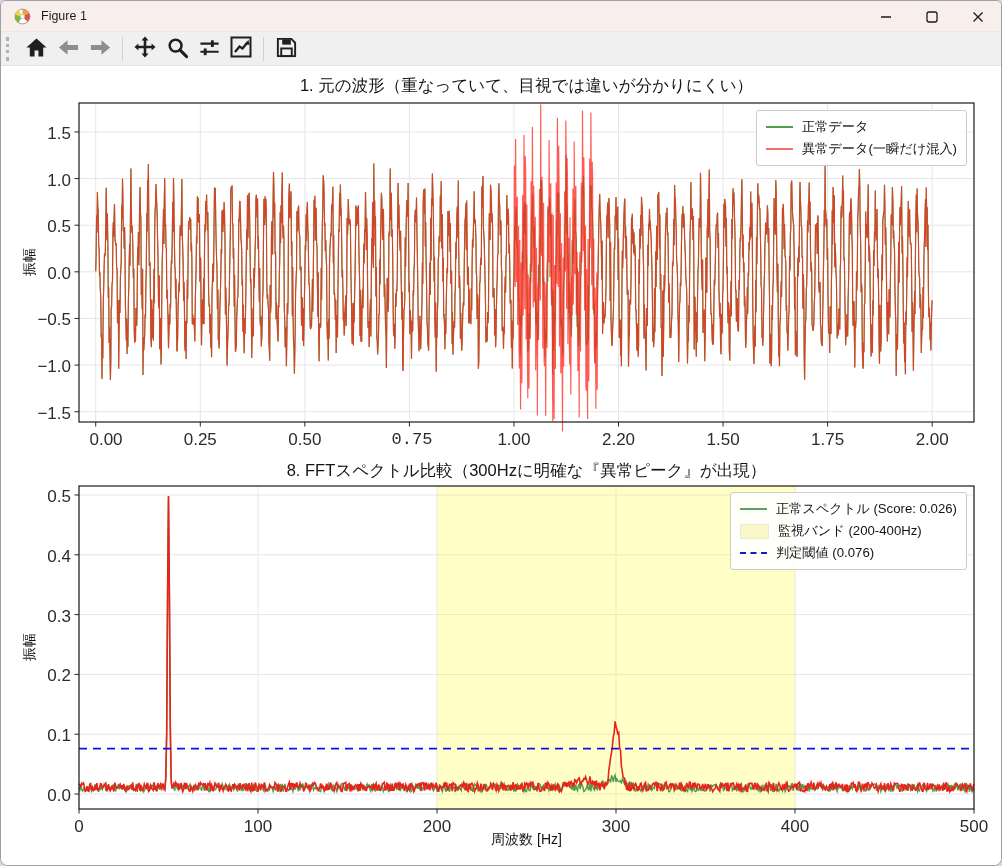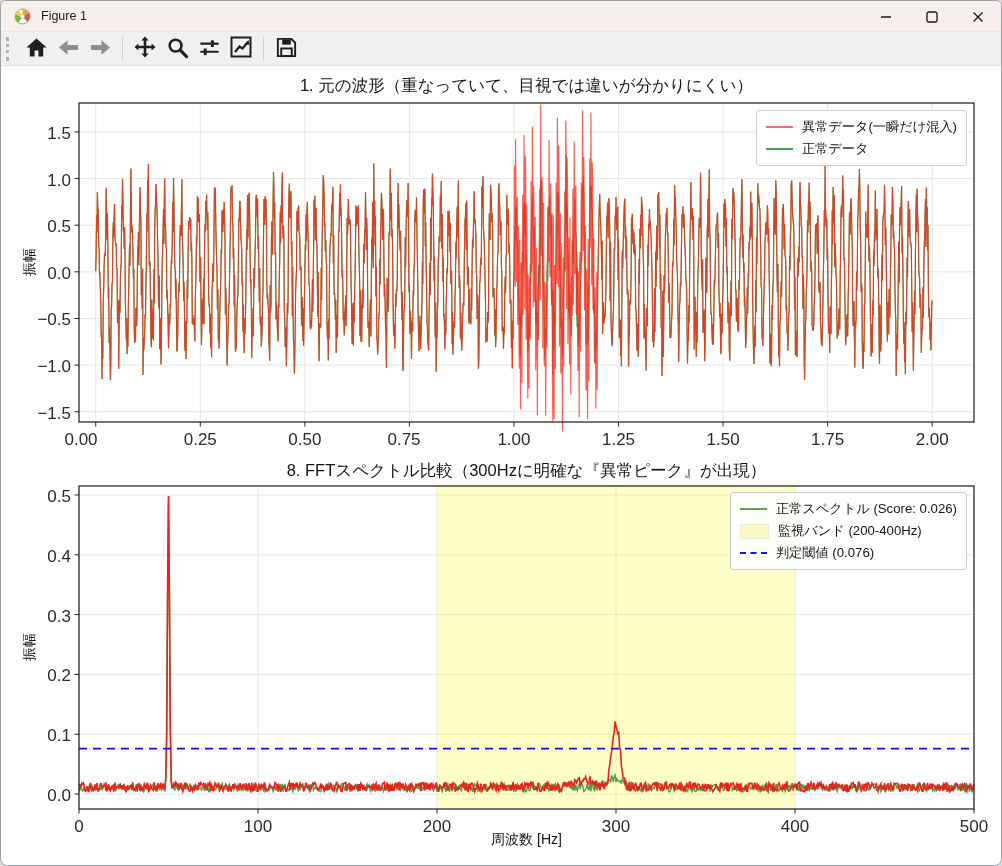--- a/index.html
+++ b/index.html
@@ -160,26 +160,26 @@
         <line x1="-4.5" y1="75.55263157894737" x2="0" y2="75.55263157894737" stroke="#262626" stroke-width="1"></line>
         <line x1="-4.5" y1="122.19005847953217" x2="0" y2="122.19005847953217" stroke="#262626" stroke-width="1"></line>
         <line x1="-4.5" y1="168.82748538011697" x2="0" y2="168.82748538011697" stroke="#262626" stroke-width="1"></line>
         <line x1="-4.5" y1="215.46491228070175" x2="0" y2="215.46491228070175" stroke="#262626" stroke-width="1"></line>
         <line x1="-4.5" y1="262.10233918128654" x2="0" y2="262.10233918128654" stroke="#262626" stroke-width="1"></line>
         <line x1="-4.5" y1="308.7397660818714" x2="0" y2="308.7397660818714" stroke="#262626" stroke-width="1"></line>
         <rect x="0" y="0" width="895" height="319" fill="none" stroke="#1a1a1a" stroke-width="1.2"></rect>
       </svg>
     <div class="legend" id="legend1">
         <div class="legend-row">
+          <div class="sw-line" style="background: rgb(75, 160, 75);"></div>
+          <span class="legend-label">正常データ</span>
+        </div>
+        <div class="legend-row">
           <div class="sw-line" style="background: rgb(242, 109, 109);"></div>
           <span class="legend-label">異常データ(一瞬だけ混入)</span>
-        </div>
-        <div class="legend-row">
-          <div class="sw-line" style="background: rgb(75, 160, 75);"></div>
-          <span class="legend-label">正常データ</span>
         </div>
       </div>
 
     <div class="plot-title t2">8. FFTスペクトル比較（300Hzに明確な『異常ピーク』が出現）</div>
     <div class="ylab" style="left:29px;top:581px;">振幅</div>
     <svg id="svg2" class="plot-svg" width="895" height="323">
         <line x1="0" y1="0" x2="0" y2="323" stroke="#e6e6e6" stroke-width="1"></line>
         <line x1="179" y1="0" x2="179" y2="323" stroke="#e6e6e6" stroke-width="1"></line>
         <line x1="358" y1="0" x2="358" y2="323" stroke="#e6e6e6" stroke-width="1"></line>
         <line x1="537" y1="0" x2="537" y2="323" stroke="#e6e6e6" stroke-width="1"></line>
@@ -217,26 +217,26 @@
         </div>
         <div class="legend-row">
           <div class="sw-patch" style="background: rgb(250, 248, 200); border: 1px solid rgb(236, 234, 208);"></div>
           <span class="legend-label">監視バンド (200-400Hz)</span>
         </div>
         <div class="legend-row">
           <div class="sw-dash" style="border-top-color: rgb(21, 21, 224);"></div>
           <span class="legend-label">判定閾値 (0.076)</span>
         </div>
       </div>
-  <div class="tick-label tick-x" style="left: 50px; top: 364px;">0.00</div>
+  <div class="tick-label tick-x" style="left: 75px; top: 364px;">0.00</div>
       <div class="tick-label tick-x" style="left: 169.285px; top: 364px;">0.25</div>
       <div class="tick-label tick-x" style="left: 273.841px; top: 364px;">0.50</div>
-      <div class="tick-label tick-x" style="left: 373px; top: 364px;">0.75</div>
+      <div class="tick-label tick-x" style="left: 381px; top: 364px; font-family: Liberation Mono, monospace;">0.75</div>
       <div class="tick-label tick-x" style="left: 482.953px; top: 364px;">1.00</div>
-      <div class="tick-label tick-x" style="left: 587.509px; top: 364px;">1.25</div>
+      <div class="tick-label tick-x" style="left: 587.509px; top: 364px;">2.20</div>
       <div class="tick-label tick-x" style="left: 692.065px; top: 364px;">1.50</div>
       <div class="tick-label tick-x" style="left: 796.621px; top: 364px;">1.75</div>
       <div class="tick-label tick-x" style="left: 901.178px; top: 364px;">2.00</div>
       <div class="tick-label tick-y" style="left: 18px; top: 57.9152px;">1.5</div>
       <div class="tick-label tick-y" style="left: 18px; top: 104.553px;">1.0</div>
       <div class="tick-label tick-y" style="left: 18px; top: 151.19px;">0.5</div>
       <div class="tick-label tick-y" style="left: 18px; top: 197.827px;">0.0</div>
       <div class="tick-label tick-y" style="left: 18px; top: 244.465px;">−0.5</div>
       <div class="tick-label tick-y" style="left: 18px; top: 291.102px;">−1.0</div>
       <div class="tick-label tick-y" style="left: 18px; top: 337.74px;">−1.5</div>

